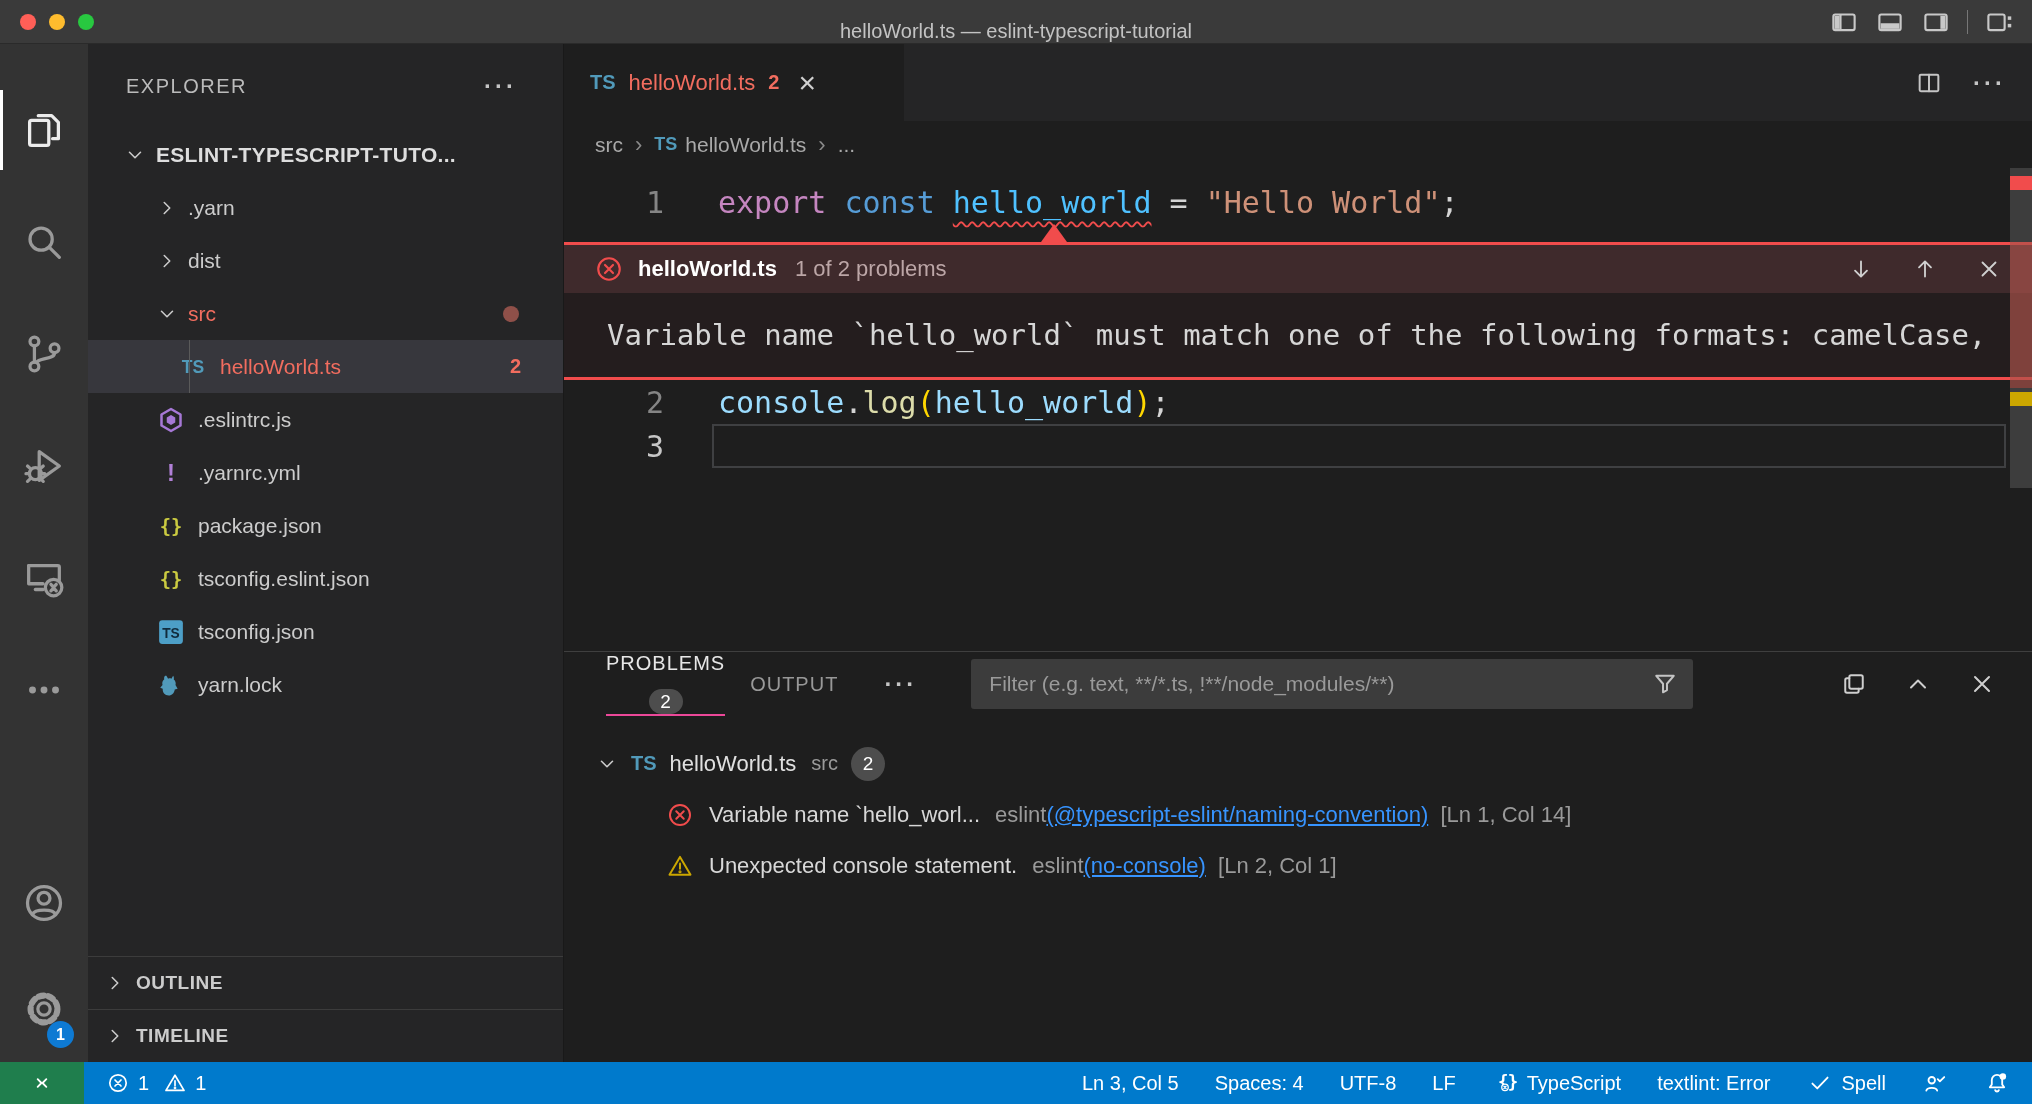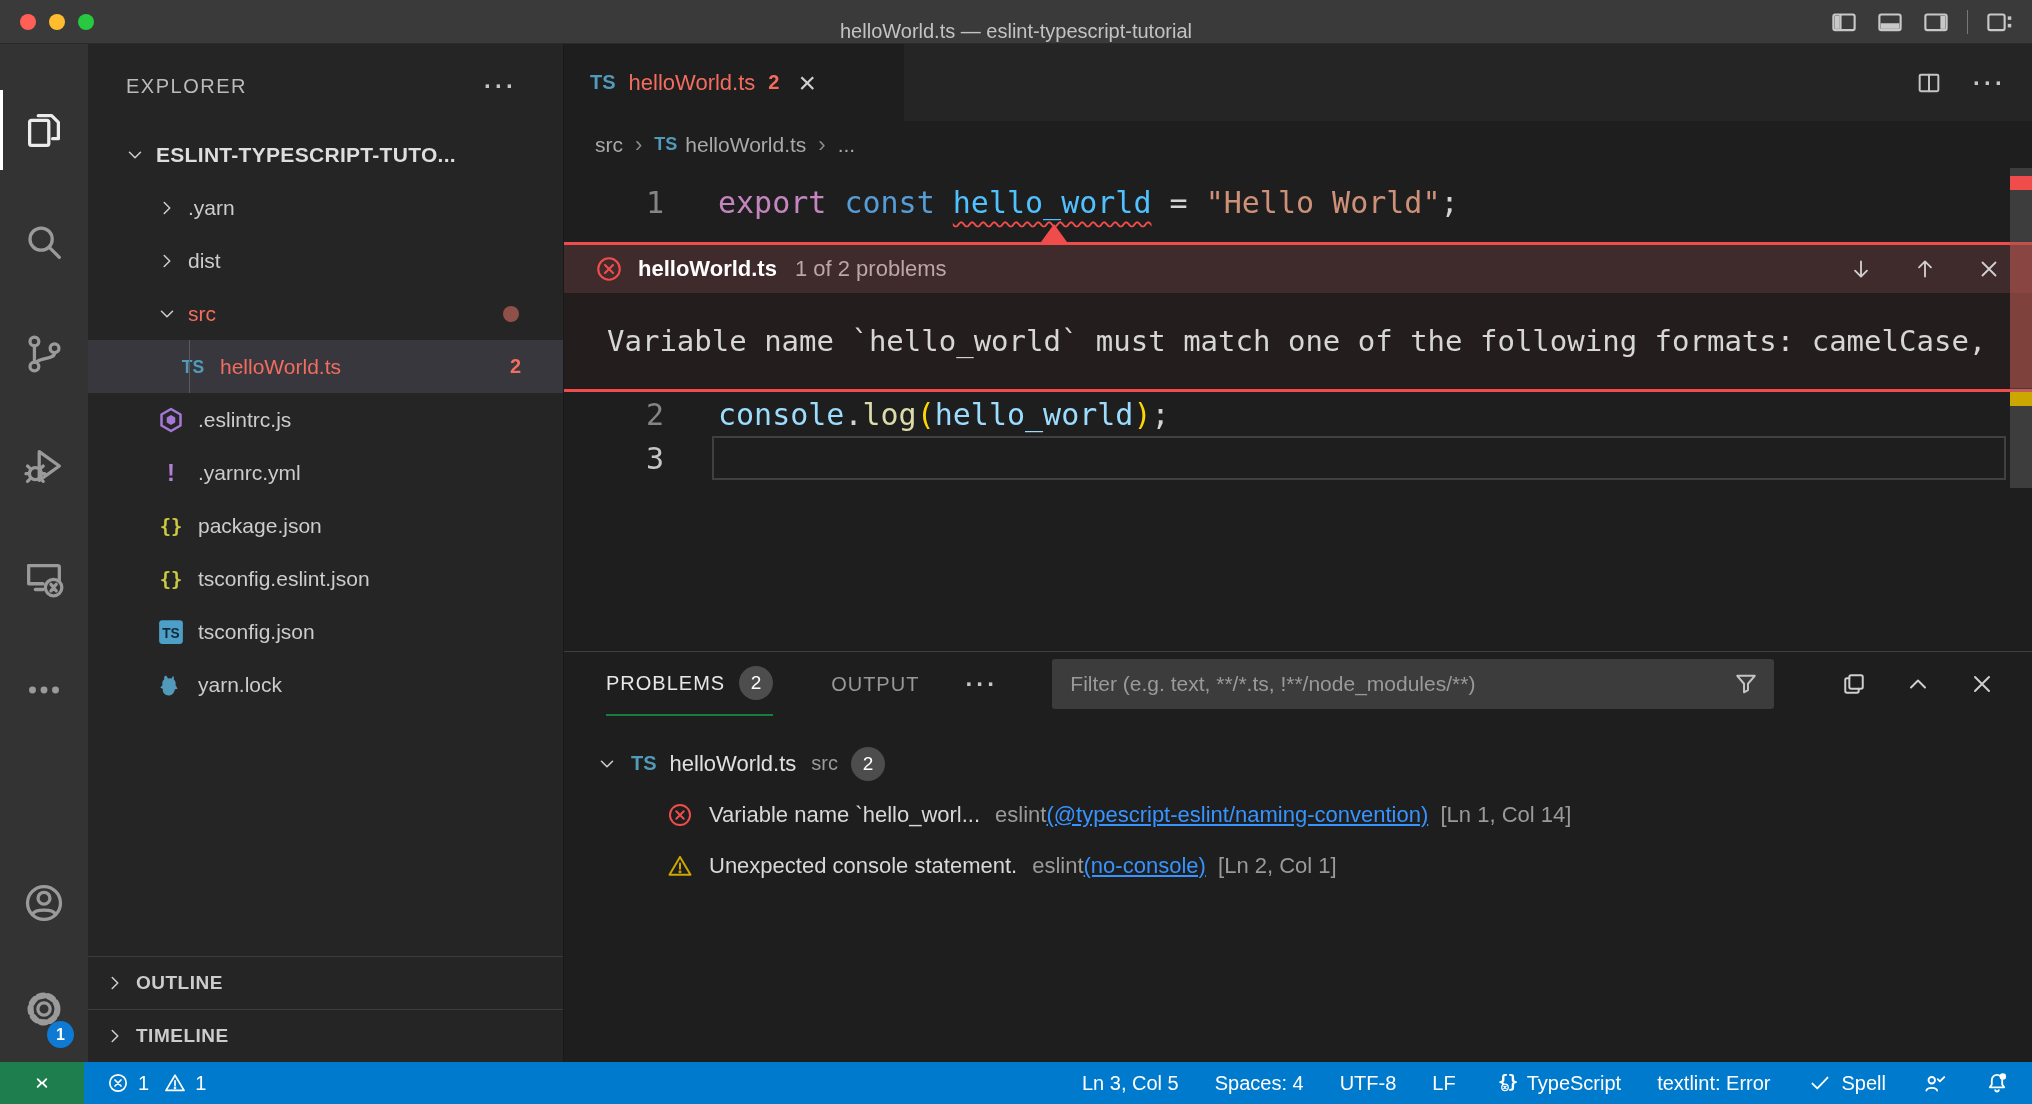--- a/index.html
+++ b/index.html
@@ -76,34 +76,34 @@
   .sq-warn { text-decoration-style:wavy; text-decoration-color:#d7a600; text-decoration-thickness:2px; text-underline-offset:8px; }
   .code-line.current::after { content:""; position:absolute; left:148px; right:26px; top:0; bottom:0; border:2px solid #3f4042; }
 
   .peek-pointer { position:absolute; top:56px; left:477px; width:0; height:0; border-left:13px solid transparent; border-right:13px solid transparent; border-bottom:18px solid #f14c4c; }
   .peek { margin-top:18px; border-top:3px solid #f14c4c; border-bottom:3px solid #f14c4c; }
   .peek-header { height:48px; background:#3f2a2c; display:flex; align-items:center; padding:0 30px; gap:14px; font-family:"Liberation Sans",sans-serif; font-size:22px; }
   .peek-title { color:#ffffff; font-weight:bold; }
   .peek-meta { color:#bca6a7; margin-left:4px; }
   .peek-nav { margin-left:auto; display:flex; align-items:center; gap:38px; color:#d0d0d0; }
   .peek-nav .nav-btn { width:26px; height:26px; cursor:pointer; }
-  .peek-body { height:96px; background:#241d1e; display:flex; align-items:center; padding-left:43px; color:#d6d6d6; font-size:29px; white-space:nowrap; overflow:hidden; }
+  .peek-body { height:84px; background:#241d1e; display:flex; align-items:center; padding-left:43px; color:#d6d6d6; font-size:29px; white-space:nowrap; overflow:hidden; }
 
   .overview-ruler { position:absolute; right:0; top:0; bottom:0; width:22px; }
   .ovr-thumb { position:absolute; left:0; right:0; top:0; height:320px; background:rgba(121,121,121,.35); }
   .ovr-err1 { position:absolute; left:0; right:0; top:8px; height:14px; background:#f14c4c; }
   .ovr-peek { position:absolute; left:0; right:0; top:74px; height:146px; background:rgba(190,70,60,.5); }
   .ovr-warn { position:absolute; left:0; right:0; top:224px; height:14px; background:#cca700; }
 
   
   .panel { height:411px; border-top:1px solid #3f3f3f; display:flex; flex-direction:column; }
   .panel-header { height:64px; display:flex; align-items:center; padding-left:42px; }
   .panel-tab { height:64px; display:flex; align-items:center; gap:14px; font-size:20px; letter-spacing:1px; color:#989898; cursor:pointer; }
-  .panel-tab.active { color:#e7e7e7; border-bottom:2px solid #15803d; }
-  .panel-tab + .panel-tab { margin-left:58px; }
+  .panel-tab.active { color:#e7e7e7; border-bottom:2px solid #ec4899;flex-direction:column; }
+  .panel-tab + .panel-tab { margin-left:25px; }
   .badge-circle { min-width:34px; height:34px; border-radius:17px; background:#4d4d4d; color:#ffffff; font-size:19px; display:flex; align-items:center; justify-content:center; letter-spacing:0; }
   .panel-dots { margin-left:46px; }
   .filter-box { margin-left:54px; width:722px; height:50px; background:#3c3c3c; border-radius:3px; display:flex; align-items:center; padding:0 14px 0 18px; }
   .filter-box input { flex:1; background:transparent; border:none; outline:none; color:#cccccc; font-size:21px; font-family:"Liberation Sans",sans-serif; }
   .filter-box input::placeholder { color:#9a9a9a; }
   .filter-box .funnel { width:28px; height:28px; color:#c5c5c5; }
   .panel-actions { margin-left:auto; display:flex; align-items:center; gap:36px; padding-right:36px; color:#cfcfcf; }
   .panel-actions .pa-btn { width:28px; height:28px; cursor:pointer; }
   .panel-body { margin-top:22px; }
   .prob-file-row { height:51px; display:flex; align-items:center; padding-left:32px; gap:13px; font-size:22px; cursor:pointer; }

